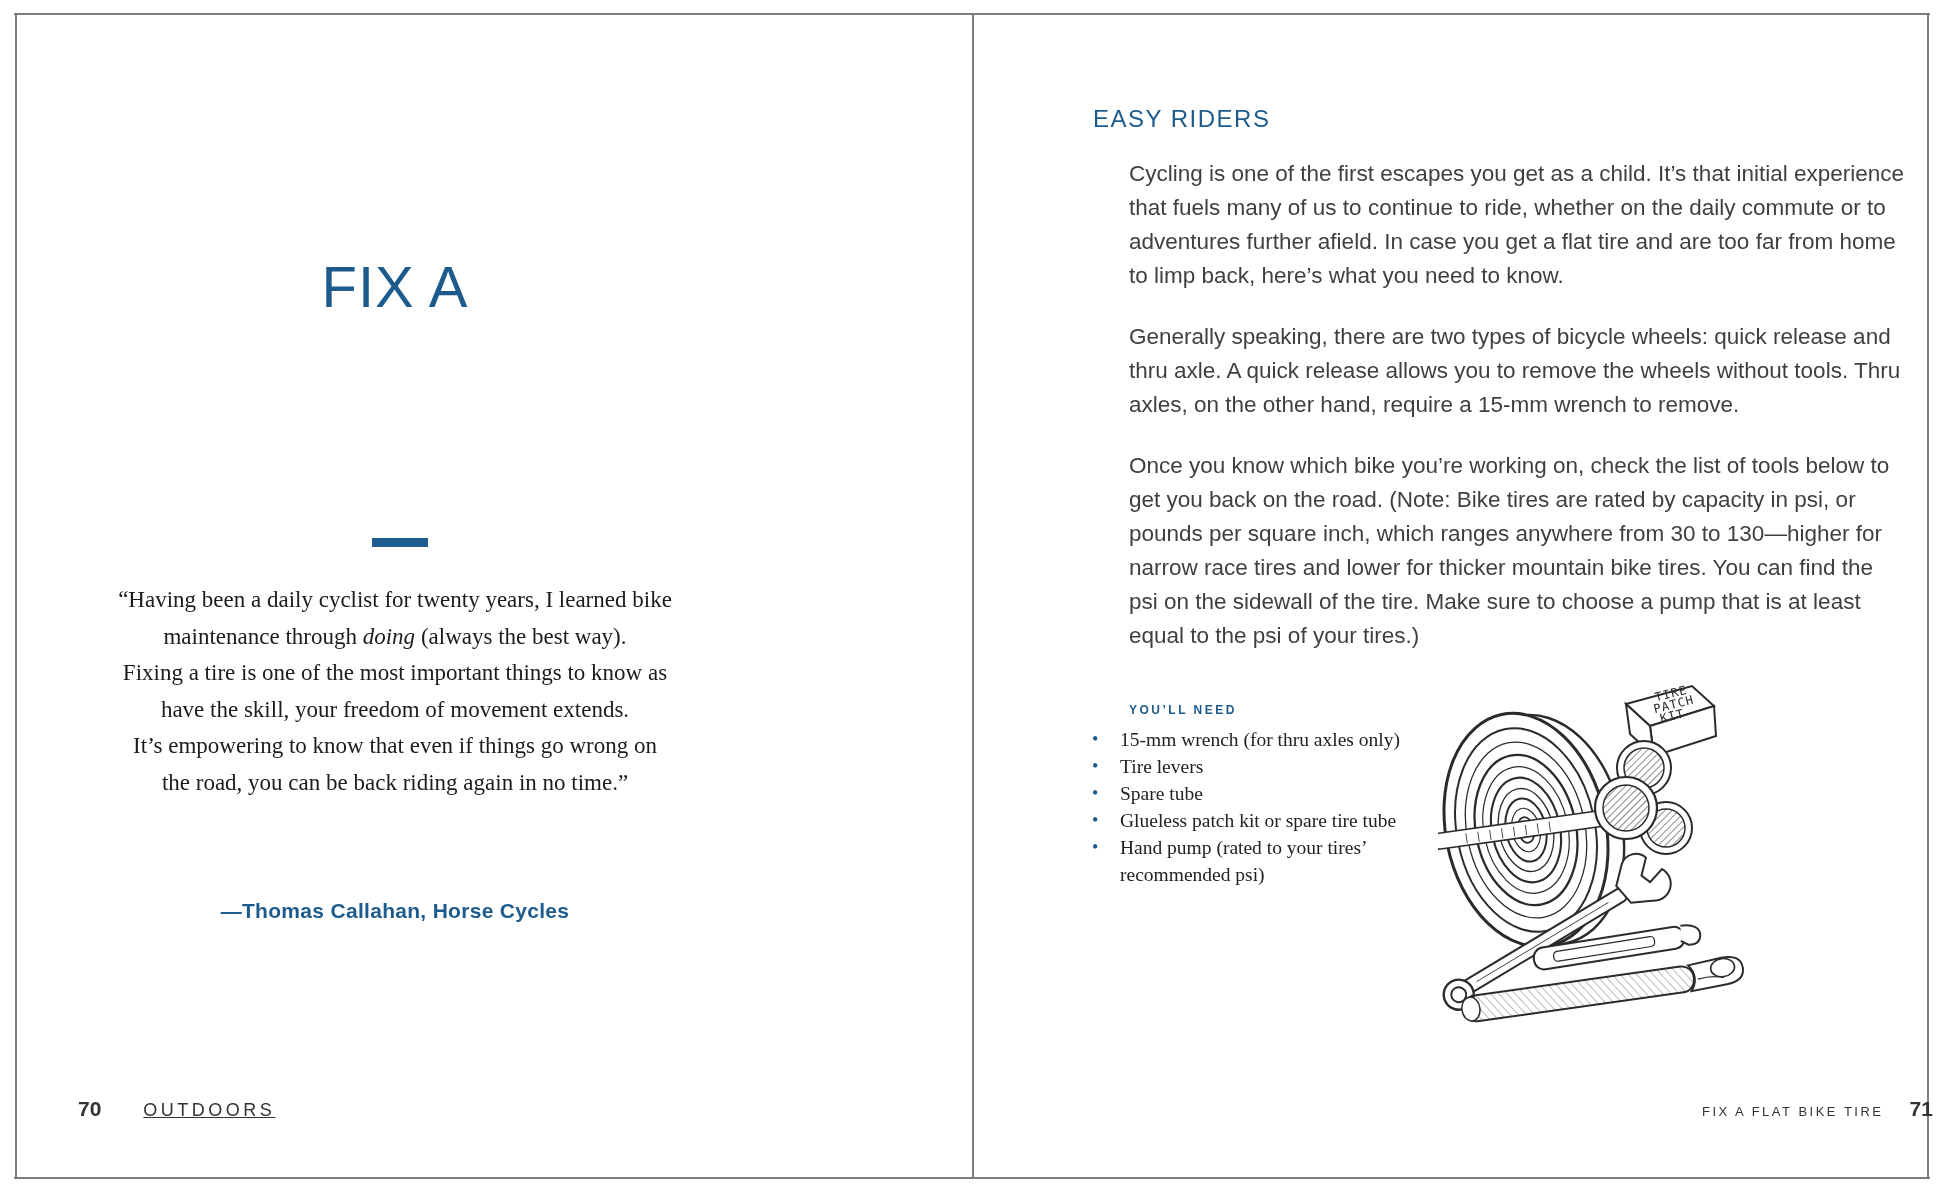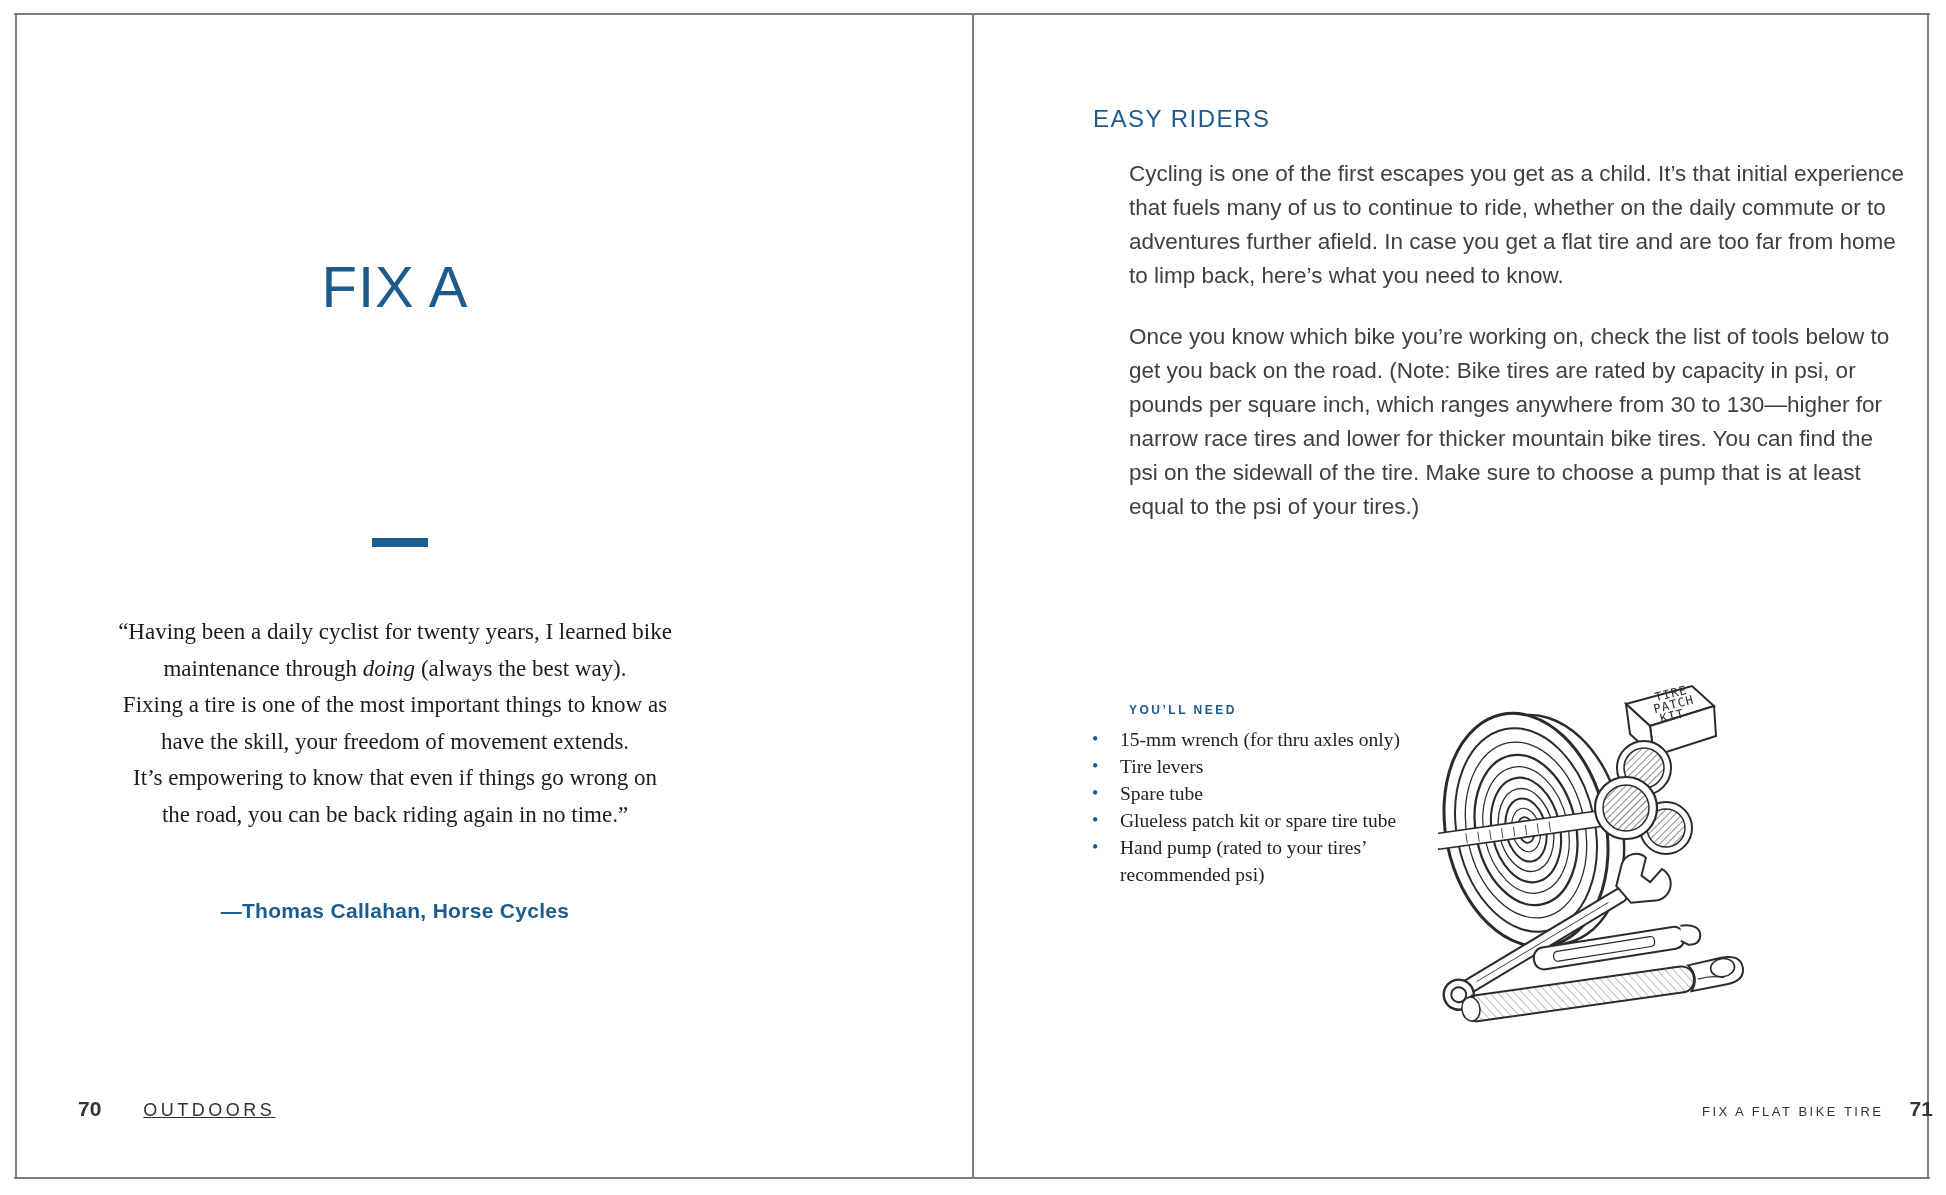--- a/index.html
+++ b/index.html
@@ -21,21 +21,21 @@
   .title{
     position:absolute;left:60px;top:250px;width:670px;
     text-align:center;color:#1d5b8c;
     font-size:58px;line-height:74px;font-weight:500;letter-spacing:1px;
   }
   .title-dash{
     position:absolute;left:372px;top:538px;width:56px;height:9px;
     background:#1d5b8c;
   }
   .quote{
-    position:absolute;left:55px;top:614px;width:680px;
+    position:absolute;left:55px;top:582px;width:680px;
     text-align:center;
     font-family:"Liberation Serif", serif;
     font-size:23px;line-height:36.5px;color:#1c1c1c;
   }
   .quote .qline{white-space:nowrap;}
   .quote .ital{font-style:italic;}
   .attribution{
     position:absolute;left:55px;top:899px;width:680px;text-align:center;
     color:#1d5b8c;font-weight:700;font-size:21px;letter-spacing:0.3px;
   }
@@ -109,20 +109,21 @@
     <span class="pgnum">70</span>
     <span class="seclab">OUTDOORS</span>
   </div>
 </div>
 
 <div>
   <div class="heading">EASY RIDERS</div>
 
   <div class="paras">
     <p>Cycling is one of the first escapes you get as a child. It’s that initial experience that fuels many of us to continue to ride, whether on the daily commute or to adventures further afield. In case you get a flat tire and are too far from home to limp back, here’s what you need to know.</p>
+    <p>Generally speaking, there are two types of bicycle wheels: quick release and thru axle. A quick release allows you to remove the wheels without tools. Thru axles, on the other hand, require a 15-mm wrench to remove.</p>
     <p>Once you know which bike you’re working on, check the list of tools below to get you back on the road. (Note: Bike tires are rated by capacity in psi, or pounds per square inch, which ranges anywhere from 30 to 130—higher for narrow race tires and lower for thicker mountain bike tires. You can find the psi on the sidewall of the tire. Make sure to choose a pump that is at least equal to the psi of your tires.)</p>
   </div>
 
   <div class="youll">
     <div class="yn-head">YOU’LL NEED</div>
     <div class="row">
         <span class="b">•</span>
         <span>15-mm wrench (for thru axles only)</span>
       </div>
     <div class="row">

